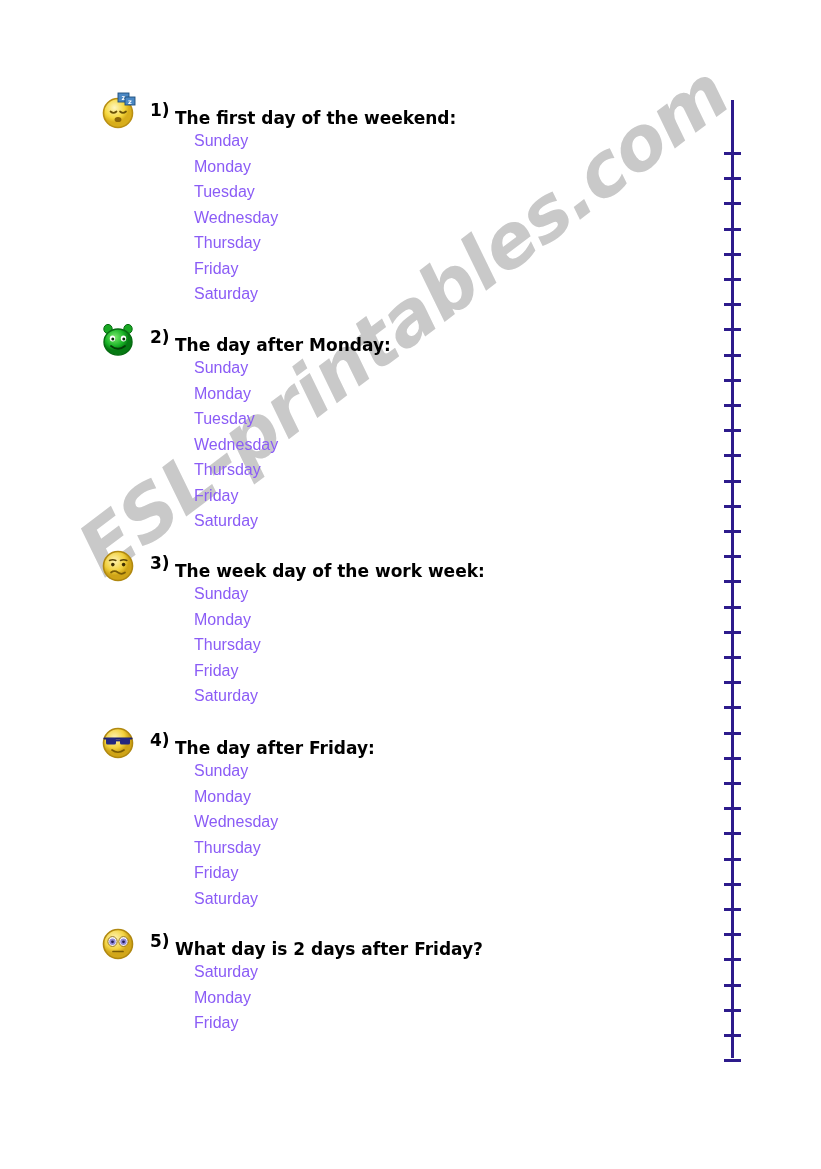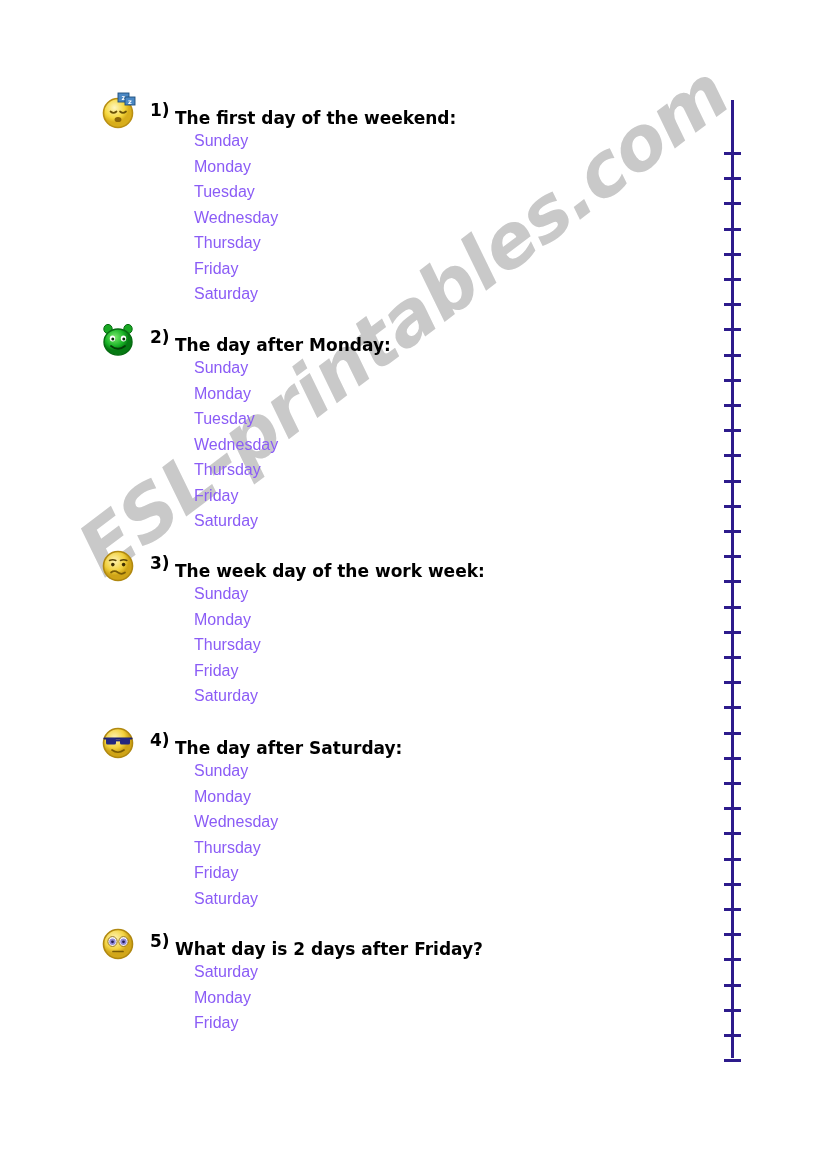--- a/index.html
+++ b/index.html
@@ -281,21 +281,21 @@
               </defs>
               <circle cx="20" cy="21" r="14.5" fill="url(#gy4)" stroke="#b08810" stroke-width="1.6"></circle>
               <path d="M6.5 16.5 L33.5 16.5" stroke="#1d2070" stroke-width="2.2" stroke-linecap="round"></path>
               <rect x="8" y="16" width="10" height="6.5" rx="1.6" fill="#23277f"></rect>
               <rect x="22" y="16" width="10" height="6.5" rx="1.6" fill="#23277f"></rect>
               <rect x="18" y="17.4" width="4" height="2" fill="#23277f"></rect>
               <path d="M14 28 q6 4.5 12 0" stroke="#7a5c06" stroke-width="1.7" fill="none" stroke-linecap="round"></path>
             </svg>
           </span>
           <span class="q-num">4)</span>
-          <span class="q-text">The day after Saturday:</span>
+          <span class="q-text">The day after Friday:</span>
         </div>
         <div class="q-options">
           <div class="q-option">Sunday</div>
           <div class="q-option">Monday</div>
           <div class="q-option">Wednesday</div>
           <div class="q-option">Thursday</div>
           <div class="q-option">Friday</div>
           <div class="q-option">Saturday</div>
         </div>
       </div>

